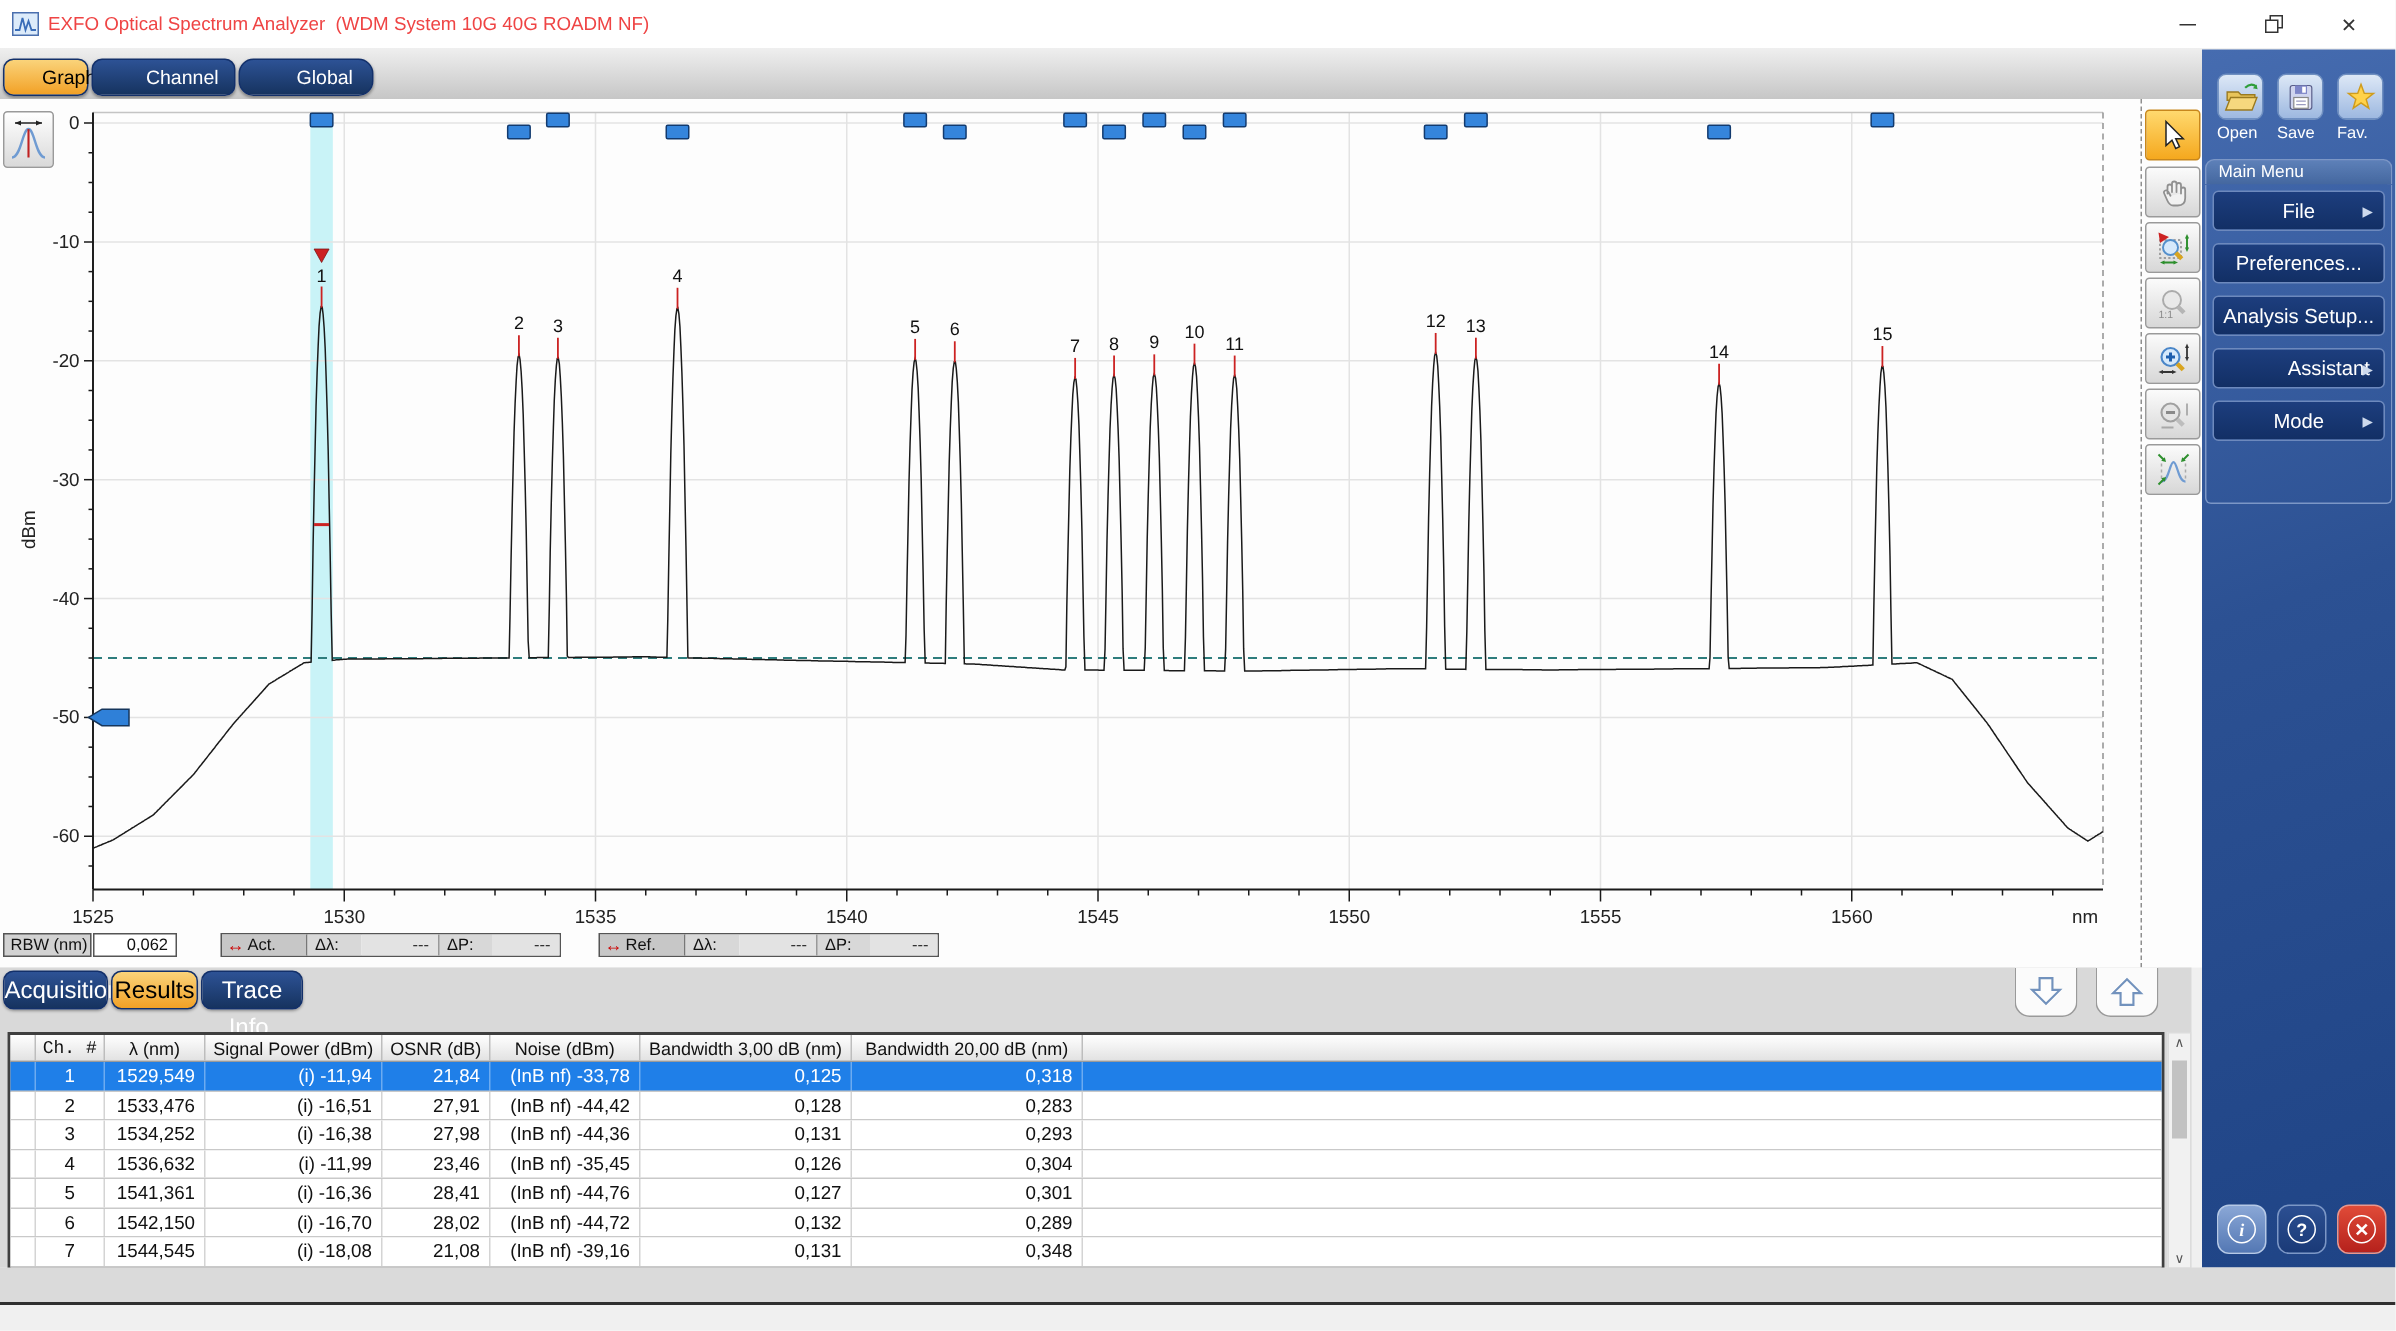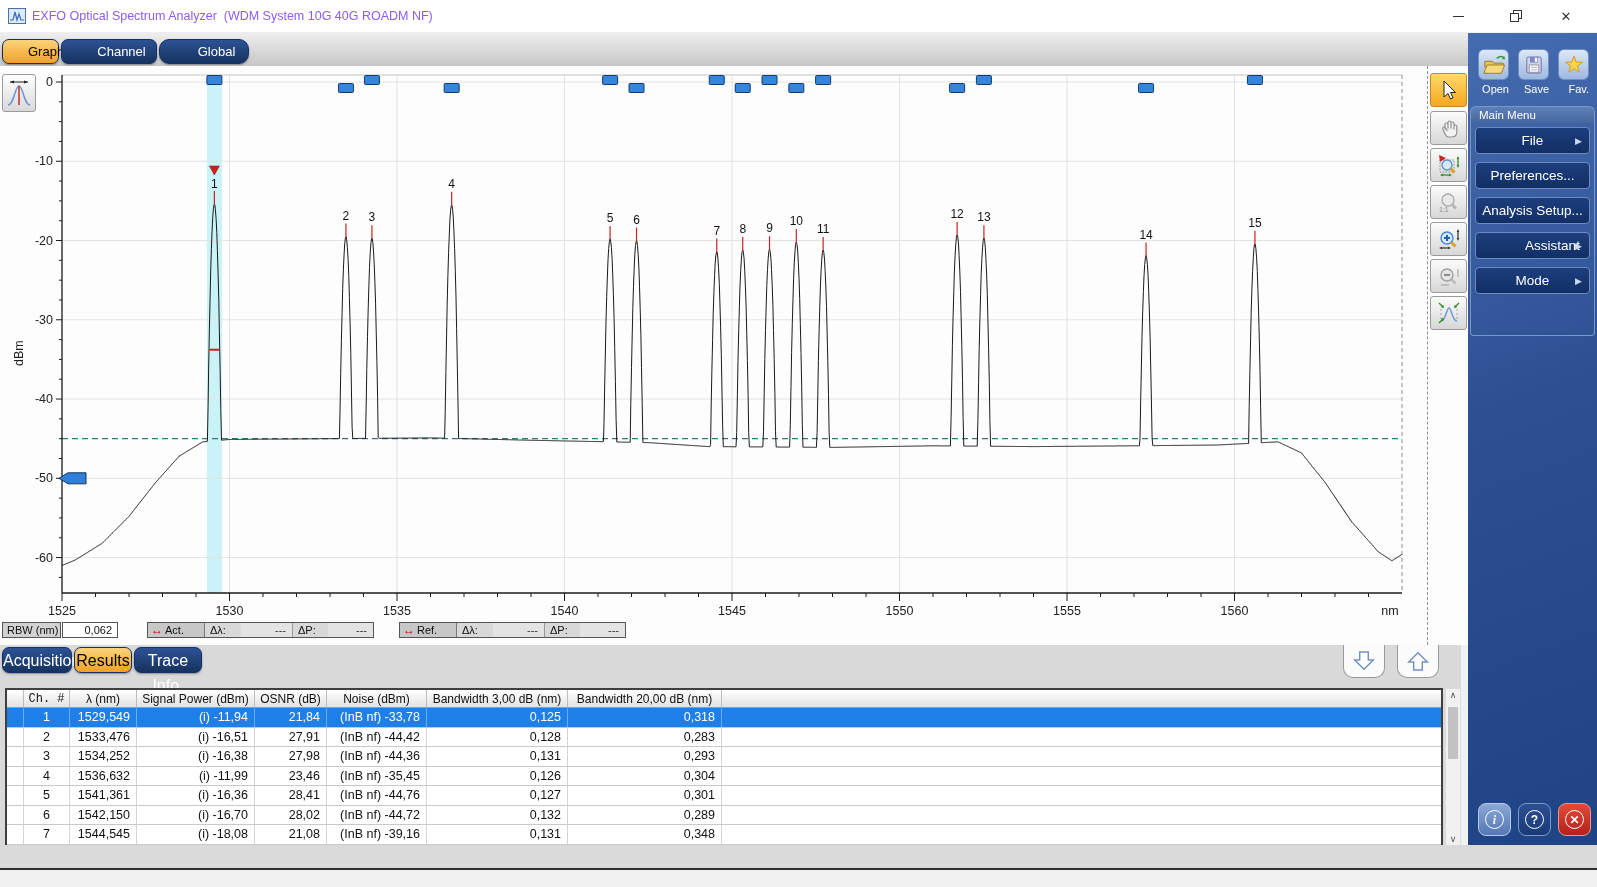--- a/index.html
+++ b/index.html
@@ -2,21 +2,21 @@
 <html><head>
 <meta charset="utf-8">
 <style>
   * { margin:0; padding:0; box-sizing:border-box; }
   html,body { width:1597px; height:887px; overflow:hidden; }
   body { font-family:"Liberation Sans", sans-serif; position:relative; background:#f0f0f0; color:#111; }
 
   
   .titlebar { position:absolute; left:0; top:0; width:1597px; height:32px; background:#ffffff; }
   .app-icon { position:absolute; left:8px; top:8px; width:18px; height:16px; }
-  .title-text { position:absolute; left:32px; top:0; height:44px; line-height:32px; font-size:12.5px; color:#8b5cf6; white-space:pre; }
+  .title-text { position:absolute; left:32px; top:0; height:44px; line-height:32px; font-size:12.5px; color:#ef4444; white-space:pre; }
   .win-btn { position:absolute; top:0; width:46px; height:32px; display:flex; align-items:center; justify-content:center; }
   .wb-min { right:116px; } .wb-max { right:58px; } .wb-close { right:8px; }
   .wb-min span { display:block; width:11px; border-top:1.4px solid #333; }
   .wb-close span { font-size:13px; color:#333; }
 
   
   .tabbar { position:absolute; left:0; top:32px; width:1468px; height:34px; background:linear-gradient(#efefef,#c6c6c6); }
   .tab { position:absolute; top:7px; height:25px; line-height:24px; text-align:center; font-size:13px; border-radius:7px; border:1px solid #13306a; box-shadow:0 1px 2px rgba(0,0,0,.35);padding-left:25px; }
   .tab.active { background:linear-gradient(#fad37a,#f2a126); color:#000; }
   .tab.inactive { background:linear-gradient(#2c5194,#16planned);} 
@@ -47,21 +47,21 @@
   .mg-val2 { width:45px; background:#e3e3e3; justify-content:flex-end; padding-right:6px; color:#333; }
 
   
   .vtb-sep { position:absolute; left:1427px; top:0; height:579px; border-left:1px dashed #8f8f8f; }
   .vtb-btn { position:absolute; left:1430px; width:37px; height:34px; background:linear-gradient(#fbfbfb,#d7d7d7); border:1px solid #9a9a9a; border-radius:3px; display:flex; align-items:center; justify-content:center; }
   .vtb-btn.active { background:linear-gradient(#ffd96e,#f5a81e); border-color:#c8871c; }
 
   
   .right-panel { position:absolute; left:1468px; top:33px; width:129px; height:812px; background:linear-gradient(160deg,#466cb0 0%,#2c5193 45%,#1f4486 100%); }
   .quick-btn { position:absolute; top:16px; width:31px; height:31px; border-radius:6px; background:linear-gradient(#dde8f6,#9db8e0); border:1px solid #6f8fc0; display:flex; align-items:center; justify-content:center; }
-  .quick-label { position:absolute; top:50px; width:31px; text-align:right; color:#fff; font-size:11px; }
+  .quick-label { position:absolute; top:50px; width:31px; text-align:left; color:#fff; font-size:11px; }
   .qb0 { left:10px; } .qb1 { left:50px; } .qb2 { left:90px; }
   .menu-header { position:absolute; left:2px; top:73px; width:125px; height:17px; background:linear-gradient(#5d80b8,#44679f); border:1px solid #7c97c6; border-bottom:none; border-radius:6px 6px 0 0; color:#fff; font-size:11.5px; line-height:16px; padding-left:8px; }
   .menu-body { position:absolute; left:2px; top:90px; width:125px; height:213px; border:1px solid #7c97c6; border-top:none; border-radius:0 0 4px 4px; }
   .menu-item { position:absolute; left:4px; width:115px; height:27px; background:linear-gradient(#1d3e7e,#122f65); border:1px solid #6d89bd; border-radius:4px; color:#fff; font-size:13.5px; display:flex; align-items:center; justify-content:center; }
   .menu-item .arrow { position:absolute; right:7px; font-size:9px; color:#cdd9ec; }
   .mi0{top:4px;} .mi1{top:39px;} .mi2{top:74px;} .mi3{top:109px;padding-left:40px;} .mi4{top:144px;}
   .circle-btn { position:absolute; top:770px; width:33px; height:33px; border-radius:8px; display:flex; align-items:center; justify-content:center; }
   .cb-info { left:10px; background:linear-gradient(#8aa7d6,#5478b4); border:1px solid #b6c9e6; }
   .cb-help { left:50px; background:linear-gradient(#2c4f92,#1a3a77); border:1px solid #7c97c6; }
   .cb-exit { left:90px; background:linear-gradient(#e04b38,#b5211c); border:1px solid #e9978d; }

